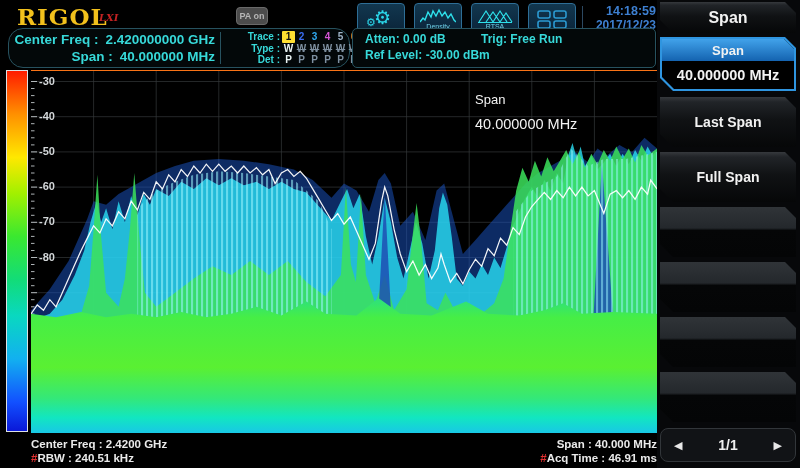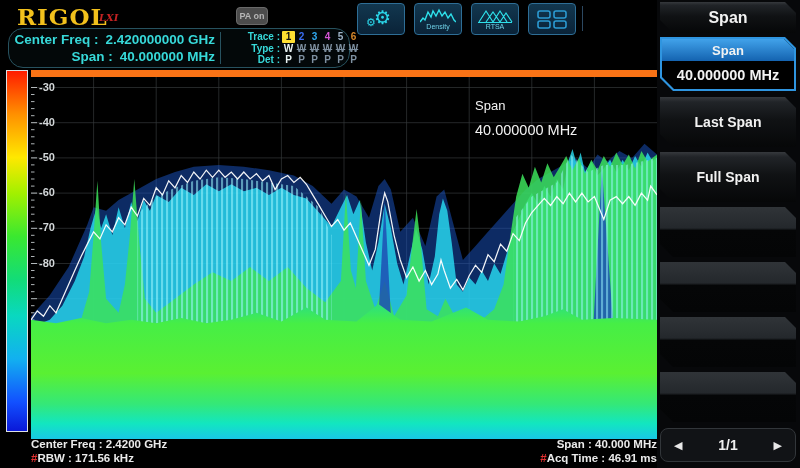--- a/index.html
+++ b/index.html
@@ -38,21 +38,21 @@
   .tlabel{display:inline-block;width:37px;text-align:right;color:#37d9d9;margin-right:2px;margin-left:18px;}
   .tcell{display:inline-block;width:13px;text-align:center;}
   .tactive{background:#ffe032;border-radius:1px;color:#111 !important;}
   .acq-panel{left:352px;width:302px;}
   .acq-col1{position:absolute;left:12px;top:3px;font-size:12px;font-weight:bold;color:#37d9d9;line-height:15.5px;}
   .acq-col2{position:absolute;left:128px;top:3px;font-size:12px;font-weight:bold;color:#37d9d9;line-height:15.5px;}
 
   
   .colorbar{position:absolute;left:6px;top:70px;width:20px;height:360px;border:1px solid #dde1e4;}
   .plot{position:absolute;left:31px;top:70px;width:626px;height:362px;background:#000;
-        border-top:7px solid #f97316;}
+        border-top:1px solid #f97316;}
   .plot svg{position:absolute;left:0;top:0;}
   .ylabel{position:absolute;font-size:11px;font-weight:bold;color:#d3d7d9;text-shadow:0 0 2px #000;}
   .annot{position:absolute;left:444px;top:21px;color:#f2f2f2;}
   .annot .a1{font-size:13px;}
   .annot .a2{font-size:14.5px;margin-top:9px;}
 
   
   .softmenu{position:absolute;left:657px;top:0;width:143px;height:468px;background:#07080a;}
   .skey{position:absolute;left:3px;width:136px;color:#f2f2f2;font-weight:bold;
         display:flex;align-items:center;justify-content:center;
@@ -112,20 +112,24 @@
   </div>
   <div class="icon-btn" style="left:528px;">
     <svg width="32" height="22" viewBox="0 0 32 22">
       <rect x="2" y="3" width="12" height="7" rx="2" fill="none" stroke="#2b9ad2" stroke-width="1.6"></rect>
       <rect x="18" y="3" width="12" height="7" rx="2" fill="none" stroke="#2b9ad2" stroke-width="1.6"></rect>
       <rect x="2" y="13" width="12" height="7" rx="2" fill="none" stroke="#2b9ad2" stroke-width="1.6"></rect>
       <rect x="18" y="13" width="12" height="7" rx="2" fill="none" stroke="#2b9ad2" stroke-width="1.6"></rect>
     </svg>
   </div>
   <div class="hdr-divider"></div>
+  <div class="clock">
+    <div class="time">14:18:59</div>
+    <div class="date">2017/12/23</div>
+  </div>
 
   <div class="panel freq-panel">
     <div class="freq-rows">
       <div class="freq-row">
         <span>Center Freq :</span>
         <span>2.420000000 GHz</span>
       </div>
       <div class="freq-row">
         <span>Span :</span>
         <span>40.000000 MHz</span>
@@ -141,20 +145,29 @@
           <span class="tlabel">Type :</span>
           <span id="trace-cells-type"><span class="tcell" style="color: rgb(232, 242, 242);">W</span><span class="tcell" style="color: rgb(126, 144, 160); text-decoration: line-through;">W</span><span class="tcell" style="color: rgb(126, 144, 160); text-decoration: line-through;">W</span><span class="tcell" style="color: rgb(126, 144, 160); text-decoration: line-through;">W</span><span class="tcell" style="color: rgb(126, 144, 160); text-decoration: line-through;">W</span><span class="tcell" style="color: rgb(126, 144, 160); text-decoration: line-through;">W</span></span>
         </div>
       <div class="trow">
           <span class="tlabel">Det :</span>
           <span id="trace-cells-det"><span class="tcell" style="color: rgb(232, 242, 242);">P</span><span class="tcell" style="color: rgb(126, 144, 160);">P</span><span class="tcell" style="color: rgb(126, 144, 160);">P</span><span class="tcell" style="color: rgb(126, 144, 160);">P</span><span class="tcell" style="color: rgb(126, 144, 160);">P</span><span class="tcell" style="color: rgb(126, 144, 160);">P</span></span>
         </div>
     </div>
   </div>
 
+  <div class="panel acq-panel">
+    <div class="acq-col1">
+      <div>Atten: 0.00 dB</div>
+      <div>Ref Level: -30.00 dBm</div>
+    </div>
+    <div class="acq-col2">
+      <div>Trig: Free Run</div>
+    </div>
+  </div>
 
   <div class="colorbar" id="colorbar" style="background: linear-gradient(rgb(255, 28, 0) 0%, rgb(255, 144, 0) 12%, rgb(255, 232, 0) 24%, rgb(162, 240, 0) 34%, rgb(58, 232, 48) 46%, rgb(18, 220, 120) 58%, rgb(9, 216, 192) 68%, rgb(18, 176, 240) 80%, rgb(18, 80, 255) 92%, rgb(10, 24, 216) 100%);"></div>
   <div class="plot">
     <svg id="plot-svg" width="626" height="362">
         <defs>
           <linearGradient id="gband" x1="0" y1="0" x2="0" y2="1">
             <stop offset="0" stop-color="#2ce080"></stop>
             <stop offset="0.14" stop-color="#46ee46"></stop>
             <stop offset="0.5" stop-color="#5af032"></stop>
             <stop offset="0.72" stop-color="#34e878"></stop>
@@ -282,17 +295,17 @@
       <span class="pg">1/1</span>
       <span class="arr">▶</span>
     </div>
   </div>
 
   <div class="status-row status-1">
     <span>Center Freq : 2.4200 GHz</span>
     <span>Span : 40.000 MHz</span>
   </div>
   <div class="status-row status-2">
-    <span class="s-left"><span class="hash">#</span><span>RBW : 171.56 kHz</span></span>
+    <span class="s-left"><span class="hash">#</span><span>RBW : 240.51 kHz</span></span>
     <span class="s-right"><span class="hash">#</span><span>Acq Time : 46.91 ms</span></span>
   </div>
 
 </div>
 
 </body></html>

